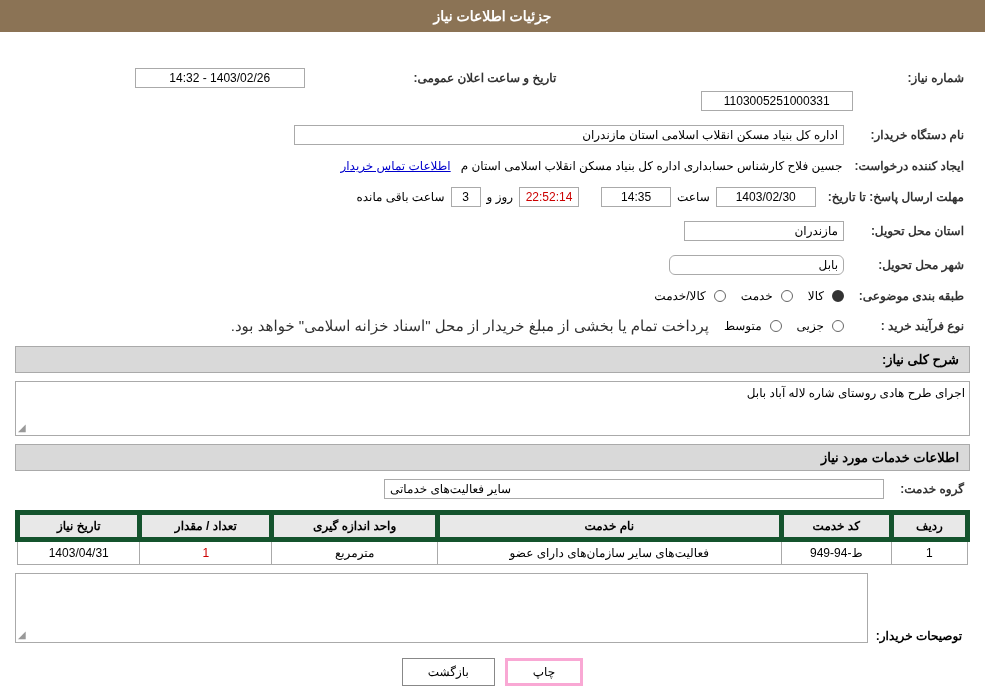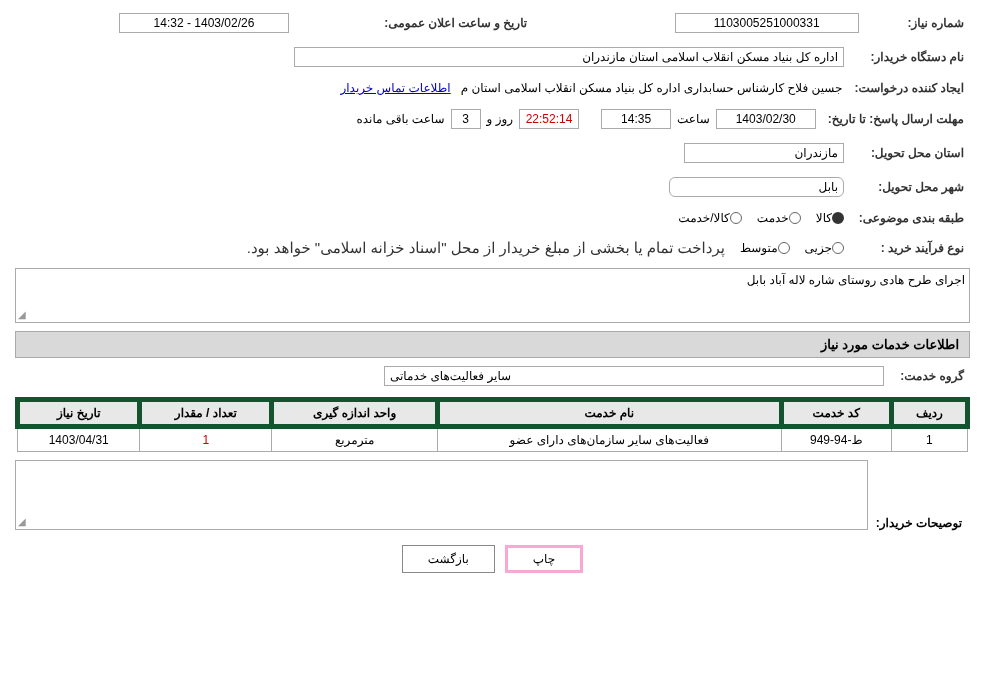--- a/index.html
+++ b/index.html
@@ -47,21 +47,22 @@
       text-align: right;
     }
     .input-box {
       border: 1px solid #aaa;
       padding: 2px 5px;
       background: #fff;
       display: inline-block;
       min-height: 20px;
     }
     .input-medium {
-      width: 184px;
+      width: 152px;
+      margin-top: 46px;
     }
     .link-blue {
       color: #0000cc;
       text-decoration: underline;
     }
     .section-header {
       background: #d9d9d9;
       border: 1px solid #aaa;
       padding: 5px 10px;
       font-weight: bold;
@@ -70,21 +71,21 @@
       font-size: 13px;
     }
     .radio-group {
       display: flex;
       align-items: center;
       gap: 15px;
     }
     .radio-item {
       display: flex;
       align-items: center;
-      gap: 0;
+      gap: 8px;
     }
     .radio-circle {
       width: 12px;
       height: 12px;
       border-radius: 50%;
       border: 1px solid #666;
       background: #fff;
       display: inline-block;
     }
     .radio-circle.selected {
@@ -164,20 +165,23 @@
       left: 2px;
       color: #999;
       font-size: 10px;
     }
   </style>
 </head>
 <body>
 
 <div class="page-wrapper">
 
+  <div class="header-bar">
+    <span>جزئیات اطلاعات نیاز</span>
+  </div>
 
   <div class="content-area">
 
     <table class="info-table">
       <tbody>
           <tr>
         <td class="label-cell">شماره نیاز:</td>
         <td class="value-cell">
           <span class="input-box input-medium" style="display:inline-block; text-align:center;">1103005251000331</span>
         </td>
@@ -294,20 +298,23 @@
               <span class="radio-circle"></span>
               <span>متوسط</span>
             </div>
             <span style="color:#333; font-size:15px;">پرداخت تمام یا بخشی از مبلغ خریدار از محل "اسناد خزانه اسلامی" خواهد بود.</span>
           </div>
         </td>
       </tr>
     </tbody>
       </table>
 
+    <div class="section-header">
+      <span>شرح کلی نیاز:</span>
+    </div>
     <div class="description-section">
       <div class="desc-box" style="position:relative;">
         <span>اجرای طرح هادی روستای شاره لاله آباد بابل</span>
         <span class="resize-icon">◢</span>
       </div>
     </div>
 
     <div class="section-header">
       <span>اطلاعات خدمات مورد نیاز</span>
     </div>

